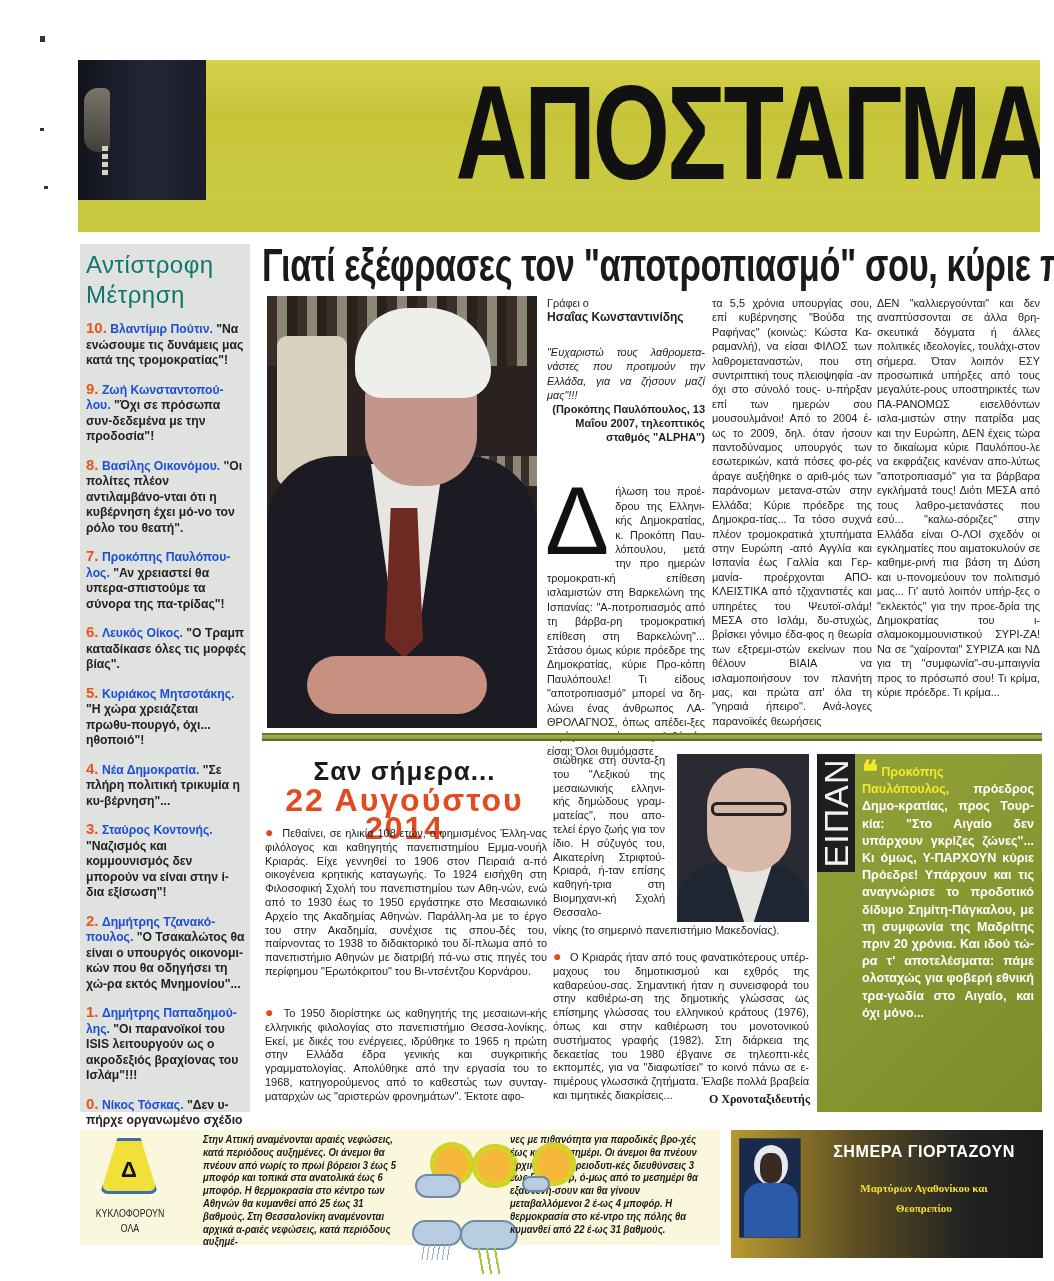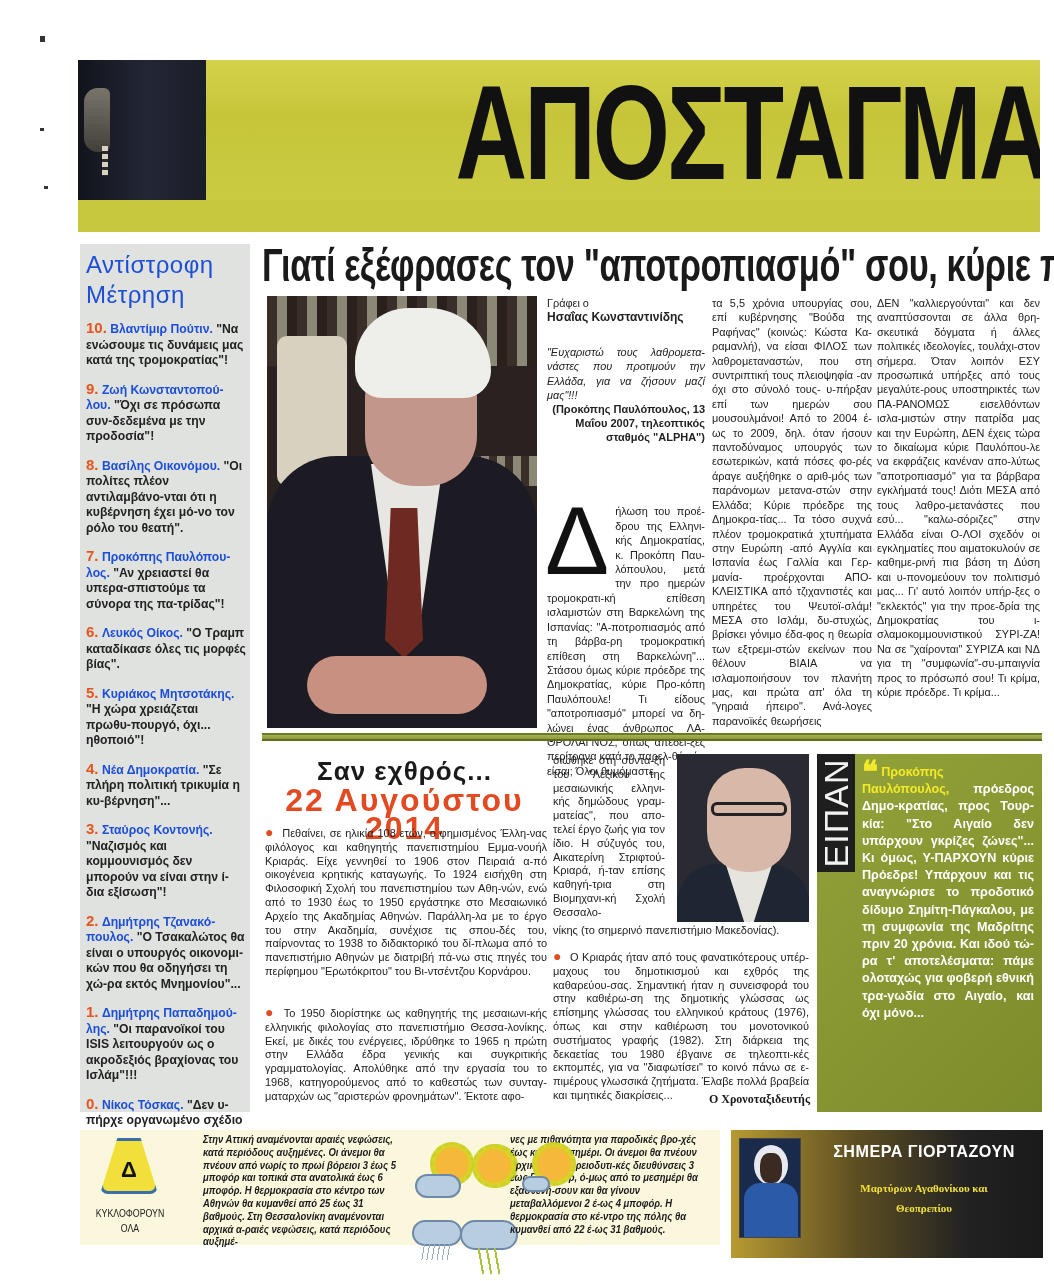--- a/index.html
+++ b/index.html
@@ -21,21 +21,21 @@
     color: #111; text-align: right; letter-spacing: -4px; transform: scaleX(0.74); transform-origin: right center; }
   .masthead .bar { position: absolute; left: 0; right: 0; top: 140px; height: 32px; background: #1a1a1a;
     display: flex; align-items: center; }
   .masthead .bar .stigma { color: #f2ea2a; font-size: 24px; width: 128px; padding-left: 4px;
     transform: scaleX(0.82); transform-origin: left center; white-space: nowrap; letter-spacing: 1px; }
   .masthead .bar .headline { color: #fff; font-size: 21px; font-weight: bold; white-space: nowrap;
     transform: scaleX(0.72); transform-origin: left center; letter-spacing: 1px; margin-left: 2px; }
 
   
   .sidebar { position: absolute; left: 80px; top: 244px; width: 170px; height: 868px; background: #dfe2df; padding: 6px 4px 0 6px; }
-  .sidebar h2 { font-size: 24px; font-weight: normal; line-height: 30px; color: #1d4ed8; letter-spacing: 0.5px; }
+  .sidebar h2 { font-size: 24px; font-weight: normal; line-height: 30px; color: #0f766e; letter-spacing: 0.5px; }
   .sidebar .items { margin-top: 10px; }
   .sidebar .item { font-size: 12.2px; line-height: 15.5px; font-weight: bold; color: #222; margin-bottom: 12px; }
   .sidebar .item .num { color: #e8541e; font-size: 15px; font-weight: 900; }
   .sidebar .item .nm { color: #1d4ed8; font-weight: 900; }
   .sidebar .sig { text-align: right; font-family: "Liberation Serif", serif; font-weight: bold; font-size: 13px; line-height: 17px; margin-top: -6px; }
 
   
   .main-headline { position: absolute; left: 262px; top: 240px; width: 780px; height: 50px;
     font-size: 46px; line-height: 50px; color: #1a1a1a; white-space: nowrap;
     transform: scaleX(0.745); transform-origin: left center; letter-spacing: -0.5px; }
@@ -55,21 +55,21 @@
   .photo .hands { position: absolute; left: 40px; top: 360px; width: 180px; height: 58px; background: #c89080; border-radius: 30px; }
 
   
   .col { position: absolute; font-size: 10.9px; line-height: 14.4px; text-align: justify; color: #222; }
   .col1 { left: 547px; top: 296px; width: 158px; }
   .col2 { left: 712px; top: 296px; width: 160px; }
   .col3 { left: 877px; top: 296px; width: 163px; }
   .byline-label { display:block; }
   .byline-name { display:block; font-weight: bold; font-size: 12px; margin-bottom: 20px; }
   .quote { font-style: italic; display:block; }
-  .quote-source { display:block; text-align: right; font-weight: bold; font-size: 11px; line-height: 14px; margin-bottom: 60px; }
+  .quote-source { display:block; text-align: right; font-weight: bold; font-size: 11px; line-height: 14px; margin-bottom: 40px; }
   .dropcap { float: left; font-size: 96px; line-height: 74px; height: 74px; font-weight: normal; margin: 0 6px 0 -2px; color: #111; }
 
   
   .divider { position: absolute; left: 262px; top: 733px; width: 780px; height: 8px;
     background: linear-gradient(180deg,#6c7a2a 0,#6c7a2a 2px,#a8b24c 2px,#8e9a3a 6px,#5f6c22 6px); }
 
   
   .otd { position: absolute; left: 262px; top: 756px; width: 285px; }
   .otd h3 { text-align: center; font-size: 26px; line-height: 30px; font-weight: bold; color: #1a1a1a; letter-spacing: 1px; }
   .otd h4 { text-align: center; font-size: 32px; line-height: 28px; font-weight: bold; color: #e24a22; letter-spacing: 2px; }
@@ -182,21 +182,21 @@
   <span class="quote-source">(Προκόπης Παυλόπουλος, 13 Μαΐου 2007, τηλεοπτικός σταθμός "ALPHA")</span>
   <span class="dropcap">Δ</span>
   <span>ήλωση του προέ-δρου της Ελληνι-κής Δημοκρατίας, κ. Προκόπη Παυ-λόπουλου, μετά την προ ημερών τρομοκρατι-κή επίθεση ισλαμιστών στη Βαρκελώνη της Ισπανίας: "Α-ποτροπιασμός από τη βάρβα-ρη τρομοκρατική επίθεση στη Βαρκελώνη"... Στάσου όμως κύριε πρόεδρε της Δημοκρατίας, κύριε Προ-κόπη Παυλόπουλε! Τι είδους "αποτροπιασμό" μπορεί να δη-λώνει ένας άνθρωπος ΛΑ-ΘΡΟΛΑΓΝΟΣ, όπως απέδει-ξες περίτρανα κατά το παρελ-θόν ότι είσαι; Όλοι θυμόμαστε</span>
 </div>
 <div class="col col2">τα 5,5 χρόνια υπουργίας σου, επί κυβέρνησης "Βούδα της Ραφήνας" (κοινώς: Κώστα Κα-ραμανλή), να είσαι ΦΙΛΟΣ των λαθρομεταναστών, που στη συντριπτική τους πλειοψηφία -αν όχι στο σύνολό τους- υ-πήρξαν επί των ημερών σου μουσουλμάνοι! Από το 2004 έ-ως το 2009, δηλ. όταν ήσουν παντοδύναμος υπουργός των εσωτερικών, κατά πόσες φο-ρές άραγε αυξήθηκε ο αριθ-μός των παράνομων μετανα-στών στην Ελλάδα; Κύριε πρόεδρε της Δημοκρα-τίας... Τα τόσο συχνά πλέον τρομοκρατικά χτυπήματα στην Ευρώπη -από Αγγλία και Ισπανία έως Γαλλία και Γερ-μανία- προέρχονται ΑΠΟ-ΚΛΕΙΣΤΙΚΑ από τζιχαντιστές και υπηρέτες του Ψευτοϊ-σλάμ! ΜΕΣΑ στο Ισλάμ, δυ-στυχώς, βρίσκει γόνιμο έδα-φος η θεωρία των εξτρεμι-στών εκείνων που θέλουν ΒΙΑΙΑ να ισλαμοποιήσουν τον πλανήτη μας, και πρώτα απ' όλα τη "γηραιά ήπειρο". Ανά-λογες παρανοϊκές θεωρήσεις</div>
 <div class="col col3">ΔΕΝ "καλλιεργούνται" και δεν αναπτύσσονται σε άλλα θρη-σκευτικά δόγματα ή άλλες πολιτικές ιδεολογίες, τουλάχι-στον σήμερα. Όταν λοιπόν ΕΣΥ προσωπικά υπήρξες από τους μεγαλύτε-ρους υποστηρικτές των ΠΑ-ΡΑΝΟΜΩΣ εισελθόντων ισλα-μιστών στην πατρίδα μας και την Ευρώπη, ΔΕΝ έχεις τώρα το δικαίωμα κύριε Παυλόπου-λε να εκφράζεις κανέναν απο-λύτως "αποτροπιασμό" για τα βάρβαρα εγκλήματά τους! Διότι ΜΕΣΑ από τους λαθρο-μετανάστες που εσύ... "καλω-σόριζες" στην Ελλάδα είναι Ο-ΛΟΙ σχεδόν οι εγκληματίες που αιματοκυλούν σε καθημε-ρινή πια βάση τη Δύση και υ-πονομεύουν τον πολιτισμό μας... Γι' αυτό λοιπόν υπήρ-ξες ο "εκλεκτός" για την προε-δρία της Δημοκρατίας του ι-σλαμοκομμουνιστικού ΣΥΡΙ-ΖΑ! Να σε "χαίρονται" ΣΥΡΙΖΑ και ΝΔ για τη "συμφωνία"-συ-μπαιγνία προς το πρόσωπό σου! Τι κρίμα, κύριε πρόεδρε. Τι κρίμα...</div>
 
 <div class="divider"></div>
 
 <section class="otd">
-  <h3>Σαν εχθρός...</h3>
+  <h3>Σαν σήμερα...</h3>
   <h4>22 Αυγούστου 2014</h4>
 </section>
 <p class="otd-para otd-p1"><span class="bullet">●</span><span>Πεθαίνει, σε ηλικία 108 ετών, ο φημισμένος Έλλη-νας φιλόλογος και καθηγητής πανεπιστημίου Εμμα-νουήλ Κριαράς. Είχε γεννηθεί το 1906 στον Πειραιά α-πό οικογένεια κρητικής καταγωγής. Το 1924 εισήχθη στη Φιλοσοφική Σχολή του πανεπιστημίου των Αθη-νών, ενώ από το 1930 έως το 1950 εργάστηκε στο Μεσαιωνικό Αρχείο της Ακαδημίας Αθηνών. Παράλλη-λα με το έργο του στην Ακαδημία, συνέχισε τις σπου-δές του, παίρνοντας το 1938 το διδακτορικό του δί-πλωμα από το πανεπιστήμιο Αθηνών με διατριβή πά-νω στις πηγές του περίφημου "Ερωτόκριτου" του Βι-ντσέντζου Κορνάρου.</span></p>
 <p class="otd-para otd-p2"><span class="bullet">●</span><span>Το 1950 διορίστηκε ως καθηγητής της μεσαιωνι-κής ελληνικής φιλολογίας στο πανεπιστήμιο Θεσσα-λονίκης. Εκεί, με δικές του ενέργειες, ιδρύθηκε το 1965 η πρώτη στην Ελλάδα έδρα γενικής και συγκριτικής γραμματολογίας. Απολύθηκε από την εργασία του το 1968, κατηγορούμενος από το καθεστώς των συνταγ-ματαρχών ως "αριστερών φρονημάτων". Έκτοτε αφο-</span></p>
 <p class="otd-para otd-p3">σιώθηκε στη σύντα-ξη του "Λεξικού της μεσαιωνικής ελληνι-κής δημώδους γραμ-ματείας", που απο-τελεί έργο ζωής για τον ίδιο. Η σύζυγός του, Αικατερίνη Στριφτού-Κριαρά, ή-ταν επίσης καθηγή-τρια στη Βιομηχανι-κή Σχολή Θεσσαλο-</p>
 <p class="otd-para otd-p3b">νίκης (το σημερινό πανεπιστήμιο Μακεδονίας).</p>
 <div class="photo2">
   <div class="coat"></div>
   <div class="shirt"></div>
   <div class="face"></div>

